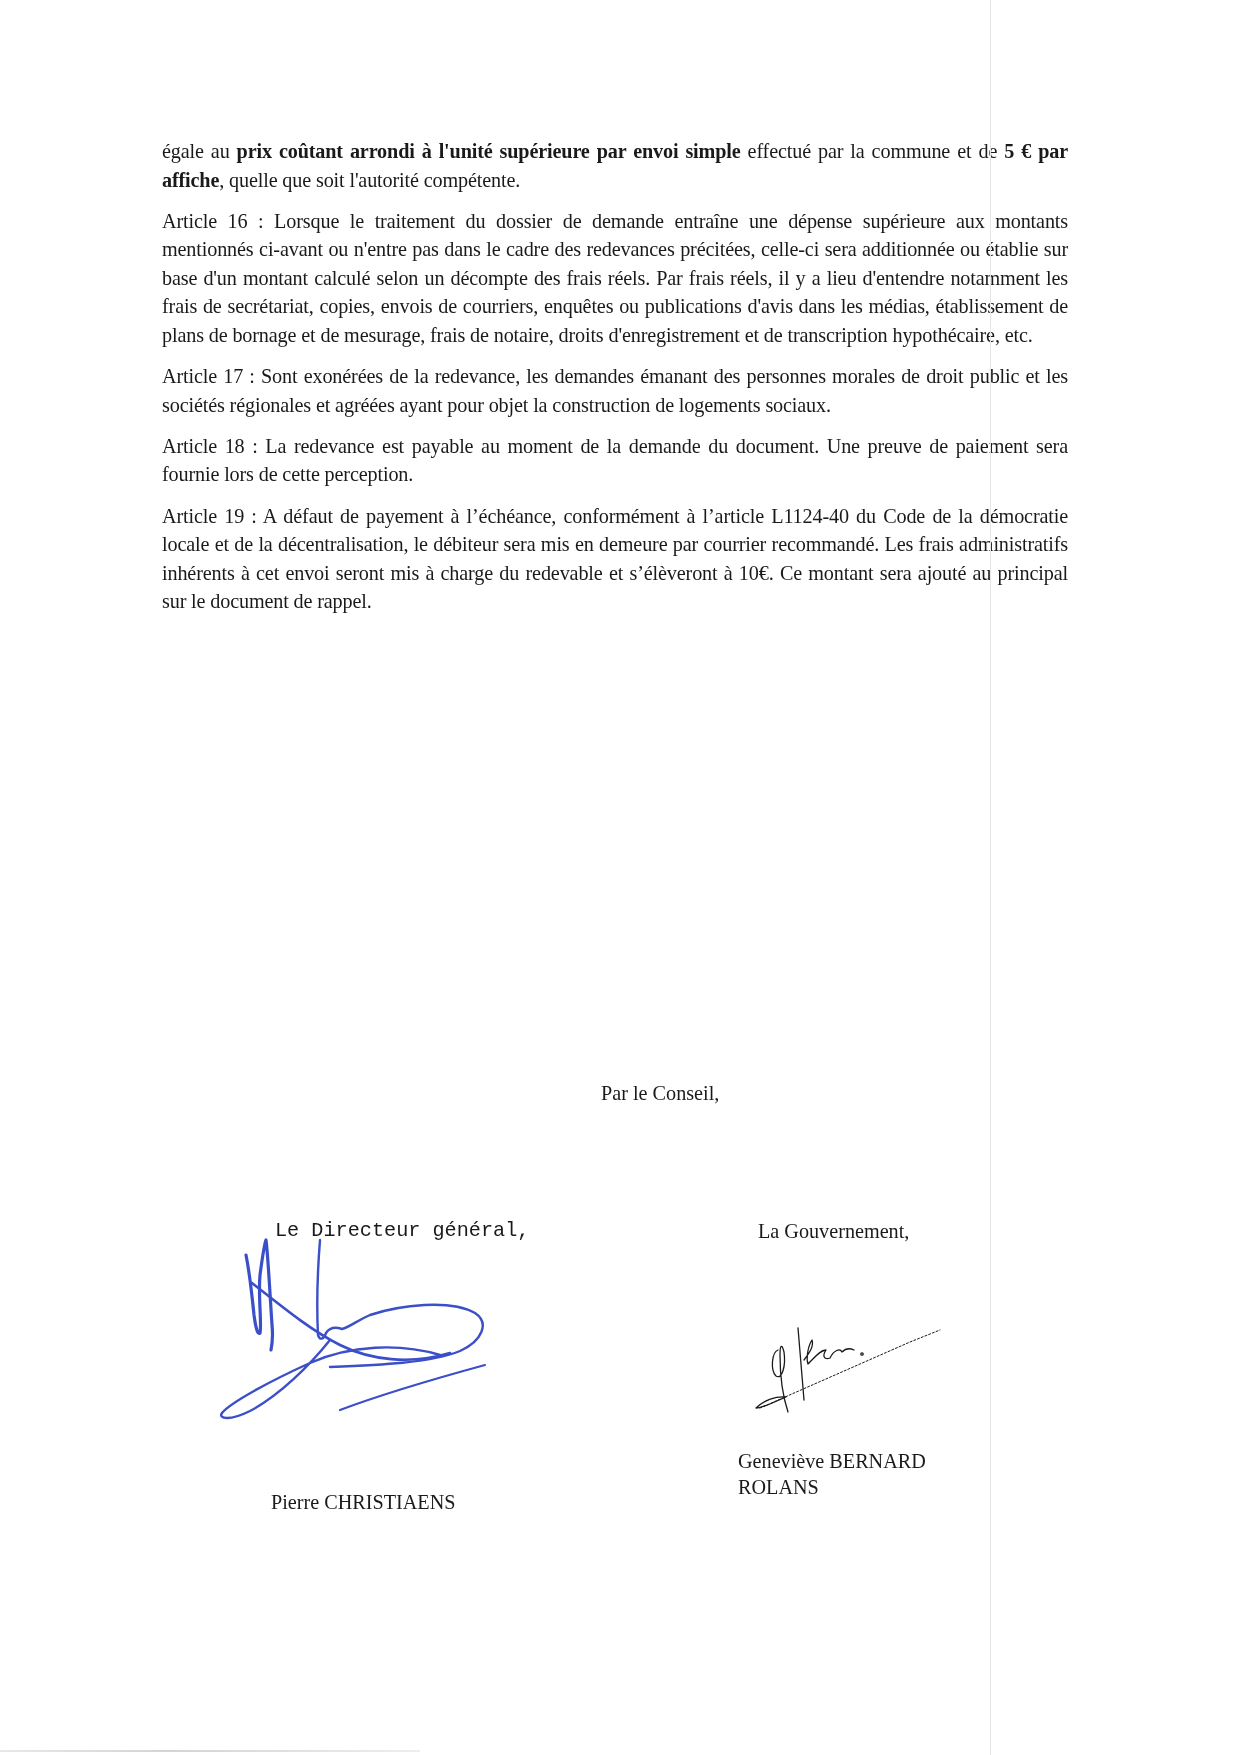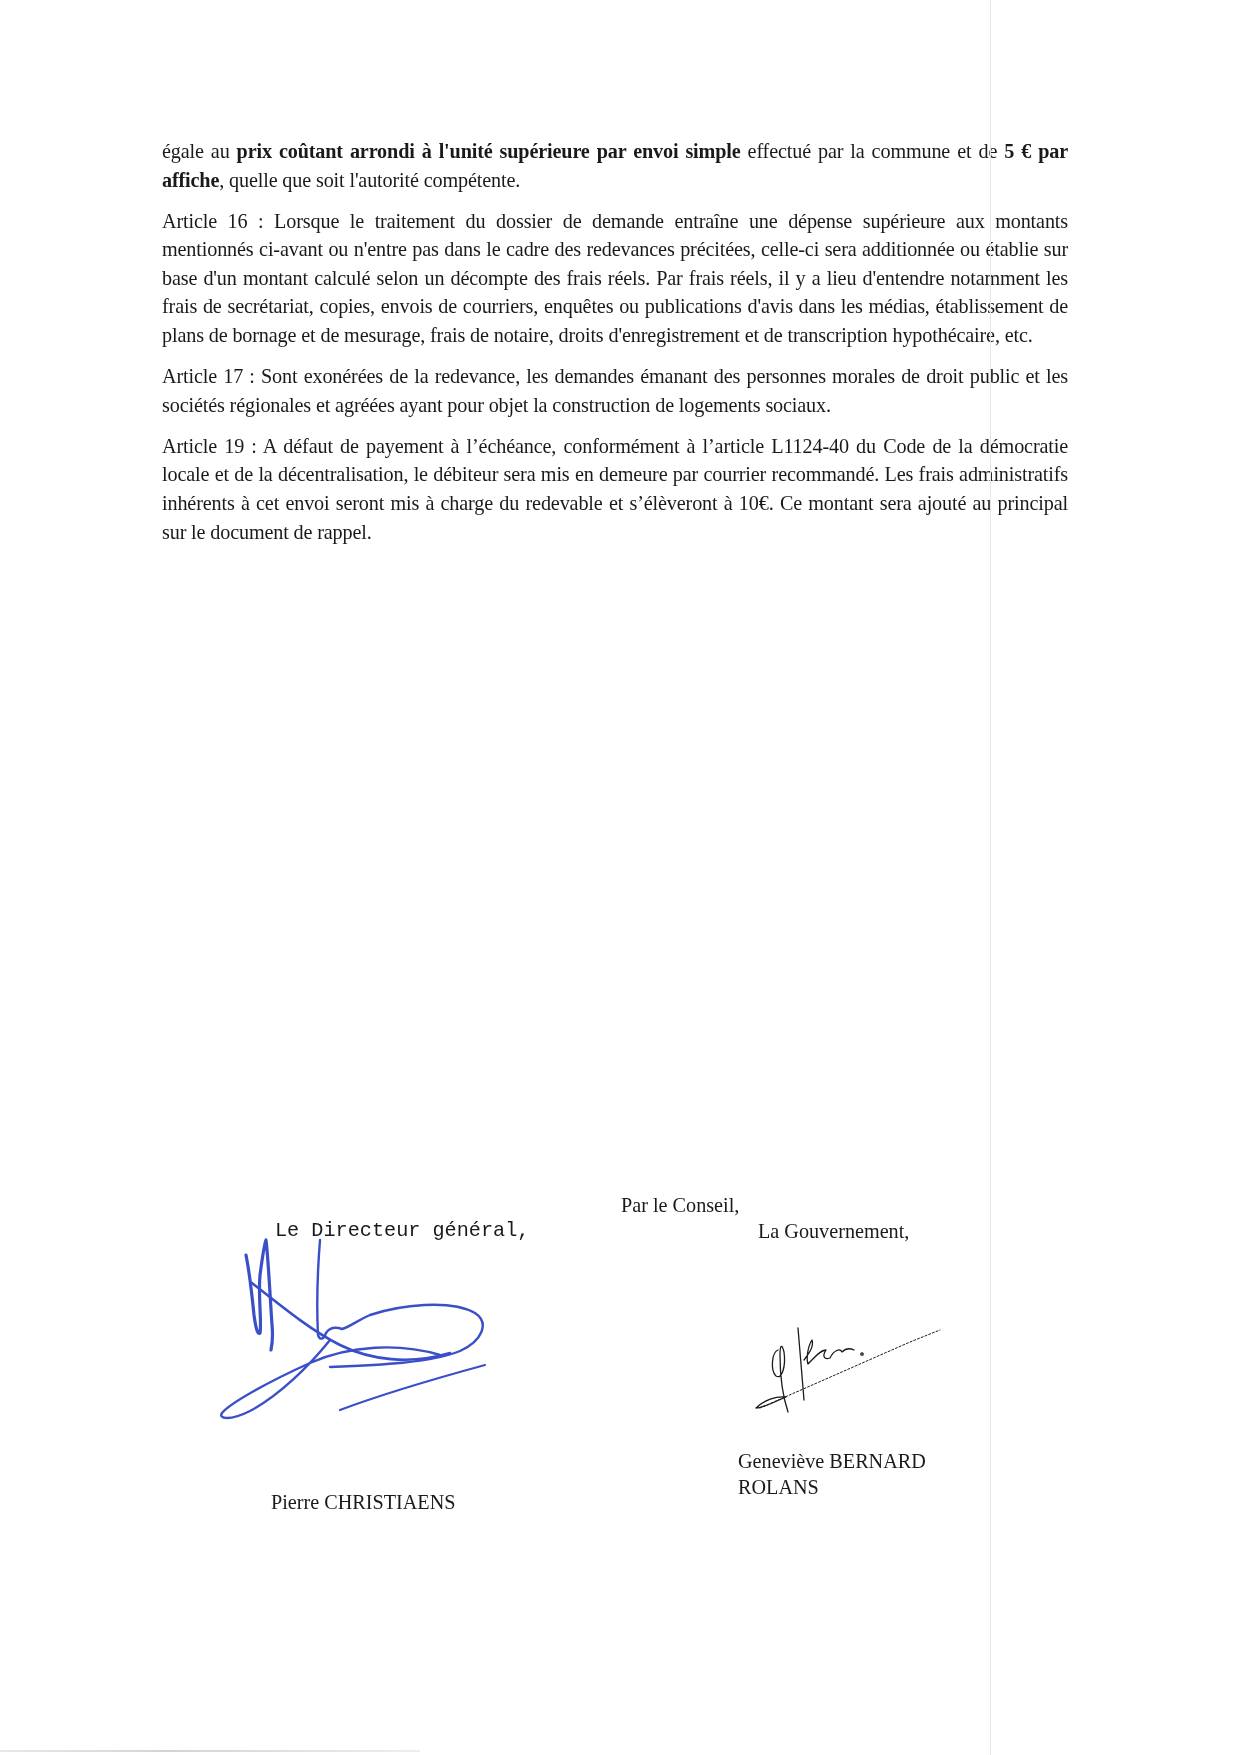--- a/index.html
+++ b/index.html
@@ -12,39 +12,40 @@
     position: absolute; left: 162px; top: 137px; width: 906px;
     font-size: 20.2px; line-height: 28.6px; text-align: justify;
     letter-spacing: -0.15px;
   }
   .para { margin: 0 0 12.5px 0; }
   .para b { font-weight: bold; }
   .right-edge { position: absolute; right: 3px; top: 0; width: 1px; height: 1755px; background: #e6e6e6; }
   .bottom-edge { position: absolute; left: 0; bottom: 3px; width: 420px; height: 2px; background: linear-gradient(90deg,#e8e8e8,#d4d4d4 40%,#eeeeee); }
 
   .sig-block { position: absolute; font-size: 20.2px; line-height: 26px; }
-  .council { left: 601px; top: 1192px; margin-left: 20px; }
+  .council { left: 601px; top: 1080px; }
   .dir-title { left: 275px; top: 1218px; font-family: Liberation Mono, monospace; }
   .mayor-title { left: 758px; top: 1218px; }
   .dir-name { left: 271px; top: 1445px; margin-top: 44px; }
   .mayor-name { left: 738px; top: 1448px; }
 
   .sig-svg { position: absolute; }
   .sig-dir { left: 220px; top: 1235px; width: 330px; height: 190px; }
   .sig-mayor { left: 750px; top: 1300px; width: 220px; height: 120px; }
 </style>
 </head>
 <body>
 
 <div class="page">
 
   <div class="body-text">
     <p class="para"><span>égale au </span><b>prix coûtant arrondi à l'unité supérieure par envoi simple</b><span> effectué par la commune et de </span><b>5 € par affiche</b><span>, quelle que soit l'autorité compétente.</span></p>
     <p class="para"><span>Article 16 : Lorsque le traitement du dossier de demande entraîne une dépense supérieure aux montants mentionnés ci-avant ou n'entre pas dans le cadre des redevances précitées, celle-ci sera additionnée ou établie sur base d'un montant calculé selon un décompte des frais réels. Par frais réels, il y a lieu d'entendre notamment les frais de secrétariat, copies, envois de courriers, enquêtes ou publications d'avis dans les médias, établissement de plans de bornage et de mesurage, frais de notaire, droits d'enregistrement et de transcription hypothécaire, etc.</span></p>
     <p class="para"><span>Article 17 : Sont exonérées de la redevance, les demandes émanant des personnes morales de droit public et les sociétés régionales et agréées ayant pour objet la construction de logements sociaux.</span></p>
+    <p class="para"><span>Article 18 : La redevance est payable au moment de la demande du document. Une preuve de paiement sera fournie lors de cette perception.</span></p>
     <p class="para"><span>Article 19 : A défaut de payement à l’échéance, conformément à l’article L1124-40 du Code de la démocratie locale et de la décentralisation, le débiteur sera mis en demeure par courrier recommandé. Les frais administratifs inhérents à cet envoi seront mis à charge du redevable et s’élèveront à 10€. Ce montant sera ajouté au principal sur le document de rappel.</span></p>
   </div>
 
   <div class="sig-block council">Par le Conseil,</div>
 
   <div class="sig-block dir-title">Le Directeur général,</div>
   <div class="sig-block mayor-title">La Gouvernement,</div>
 
   <svg class="sig-svg sig-dir" viewBox="0 0 330 190">
     <g fill="none" stroke-linecap="round" stroke-linejoin="round" class="ink-dir" stroke="#3a4fc8">

